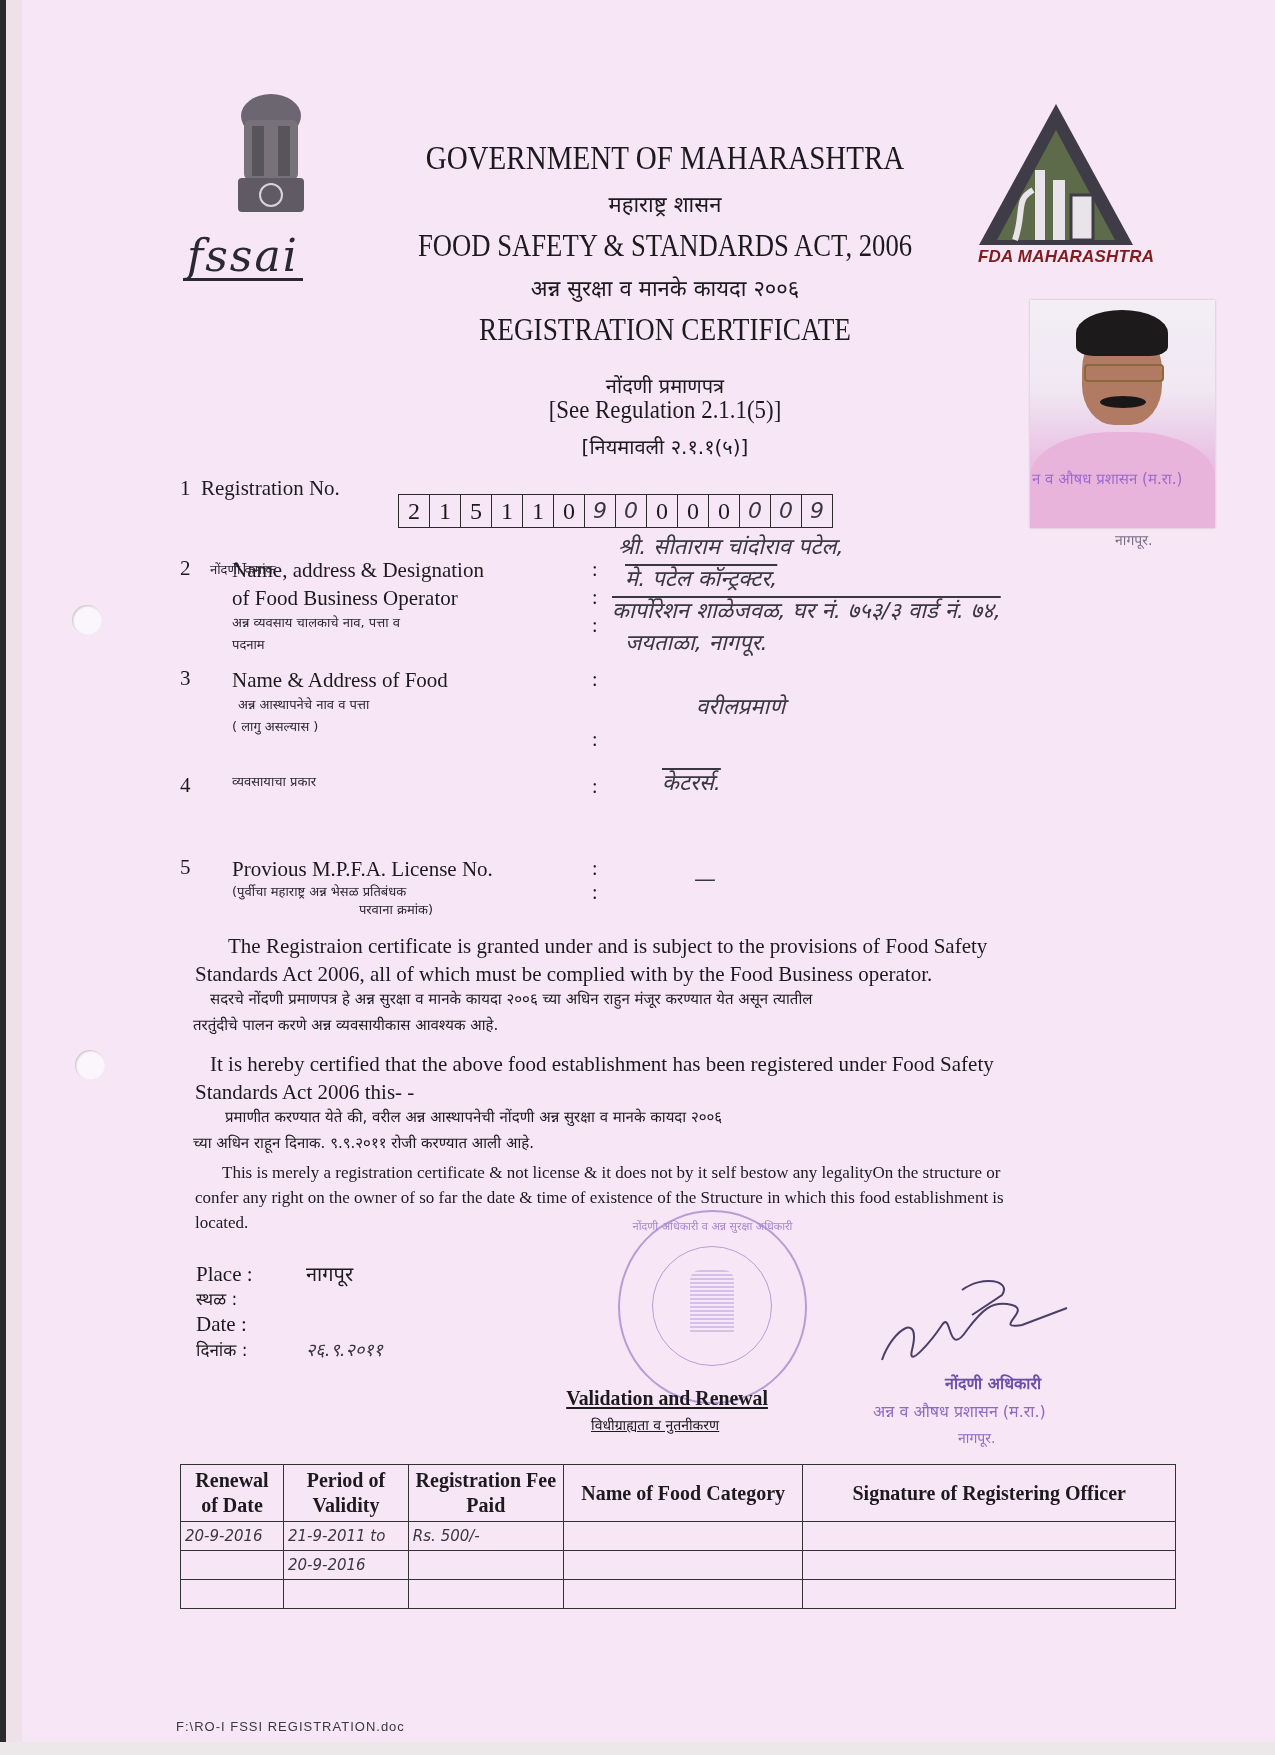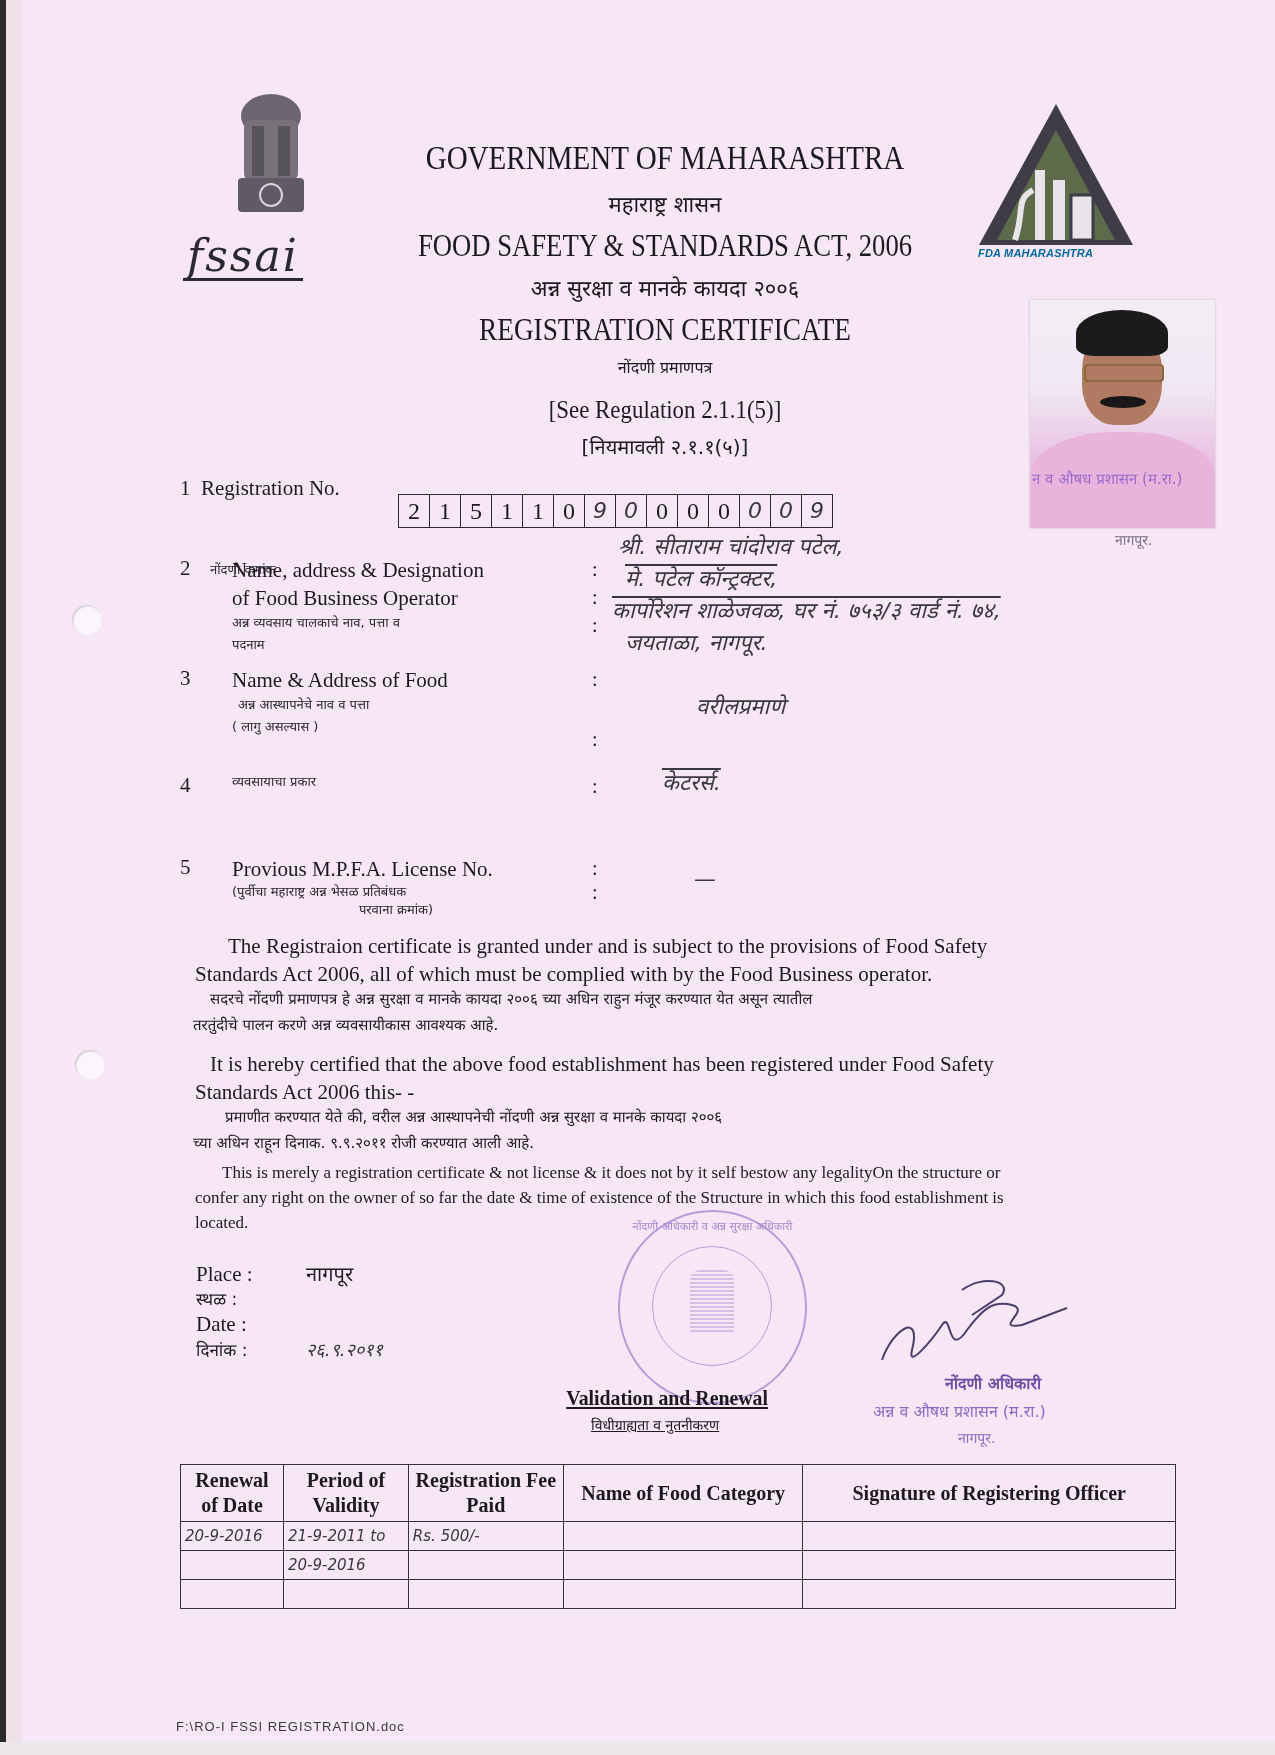--- a/index.html
+++ b/index.html
@@ -13,21 +13,21 @@
   .edge2 { position: absolute; left: 6px; top: 0; width: 16px; height: 1755px; background: #eee2e8; }
   .bottom-strip { position: absolute; left: 0; top: 1742px; width: 1275px; height: 13px; background: #ece8ea; }
   .punch { position: absolute; width: 30px; height: 30px; border-radius: 50%; background: #fbf6fb; box-shadow: inset 1px 1px 2px #c9bfc8; }
   .abs { position: absolute; }
   .center { text-align: center; }
 
   
   .emblem { left: 222px; top: 90px; width: 98px; height: 128px; }
   .fssai { left: 183px; top: 236px; font-family: "DejaVu Serif", serif; font-style: italic; font-size: 44px; letter-spacing: 2px; color: #2a2830; border-bottom: 3px solid #2a2830; line-height: 40px; padding: 0 4px 2px 4px; }
   .fda { left: 975px; top: 100px; width: 162px; height: 150px; }
-  .fda-label { left: 978px; top: 247px; font-family: "Liberation Sans", sans-serif; font-weight: bold; font-style: italic; font-size: 11px; color: #0369a1; letter-spacing: 0.2px; }
+  .fda-label { left: 978px; top: 247px; font-family: "Liberation Sans", sans-serif; font-weight: bold; font-style: italic; font-size: 17px; color: #7f1d1d; letter-spacing: 0.2px; }
 
   .h-title { top: 140px; left: 345px; width: 640px; font-size: 33px; transform: scaleX(0.88); }
   .h-mr { top: 188px; left: 345px; width: 640px; font-size: 25px; }
   .h-act { top: 228px; left: 345px; width: 640px; font-size: 31px; transform: scaleX(0.86); }
   .h-act-mr { top: 272px; left: 345px; width: 640px; font-size: 25px; }
   .h-cert { top: 312px; left: 345px; width: 640px; font-size: 31px; transform: scaleX(0.88); }
   .h-cert-mr { top: 356px; left: 345px; width: 640px; font-size: 23px; }
   .h-reg { top: 395px; left: 345px; width: 640px; font-size: 26px; transform: scaleX(0.88); }
   .h-reg-mr { top: 433px; left: 345px; width: 640px; font-size: 23px; }
 
@@ -117,21 +117,21 @@
   <rect x="96" y="95" width="22" height="45" fill="#e9e3ea" stroke="#3f3c48" stroke-width="3"></rect>
   <path d="M40 140 C50 110, 40 100, 58 90" stroke="#e9e3ea" stroke-width="6" fill="none"></path>
 </svg>
 <div class="abs fda-label">FDA MAHARASHTRA</div>
 
 <div class="abs center h-title">GOVERNMENT OF MAHARASHTRA</div>
 <div class="abs center h-mr" style="font-family:'DejaVu Sans',sans-serif;font-size:22px;">महाराष्ट्र शासन</div>
 <div class="abs center h-act">FOOD SAFETY &amp; STANDARDS ACT, 2006</div>
 <div class="abs center h-act-mr" style="font-family:'DejaVu Sans',sans-serif;font-size:22px;">अन्न सुरक्षा व मानके कायदा २००६</div>
 <div class="abs center h-cert">REGISTRATION CERTIFICATE</div>
-<div class="abs center h-cert-mr" style="font-family:'DejaVu Sans',sans-serif;font-size:16px;">नोंदणी प्रमाणपत्र</div>
+<div class="abs center h-cert-mr" style="font-family:'DejaVu Sans',sans-serif;font-size:20px;margin-top:16px;">नोंदणी प्रमाणपत्र</div>
 <div class="abs center h-reg">[See Regulation 2.1.1(5)]</div>
 <div class="abs center h-reg-mr" style="font-family:'DejaVu Sans',sans-serif;font-size:20px;">[नियमावली २.१.१(५)]</div>
 
 <div class="abs photo">
   <div class="shirt"></div>
   <div class="head"></div>
   <div class="hair"></div>
   <div class="glasses"></div>
   <div class="mustache"></div>
 </div>

